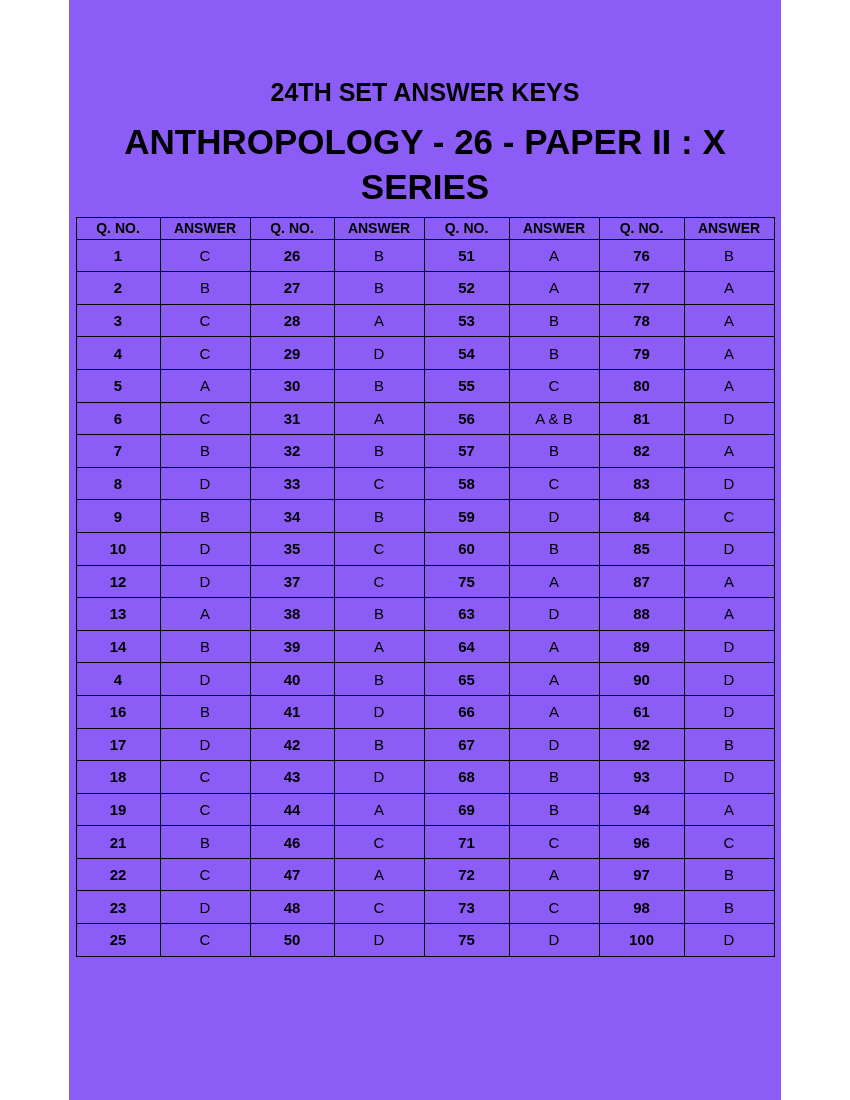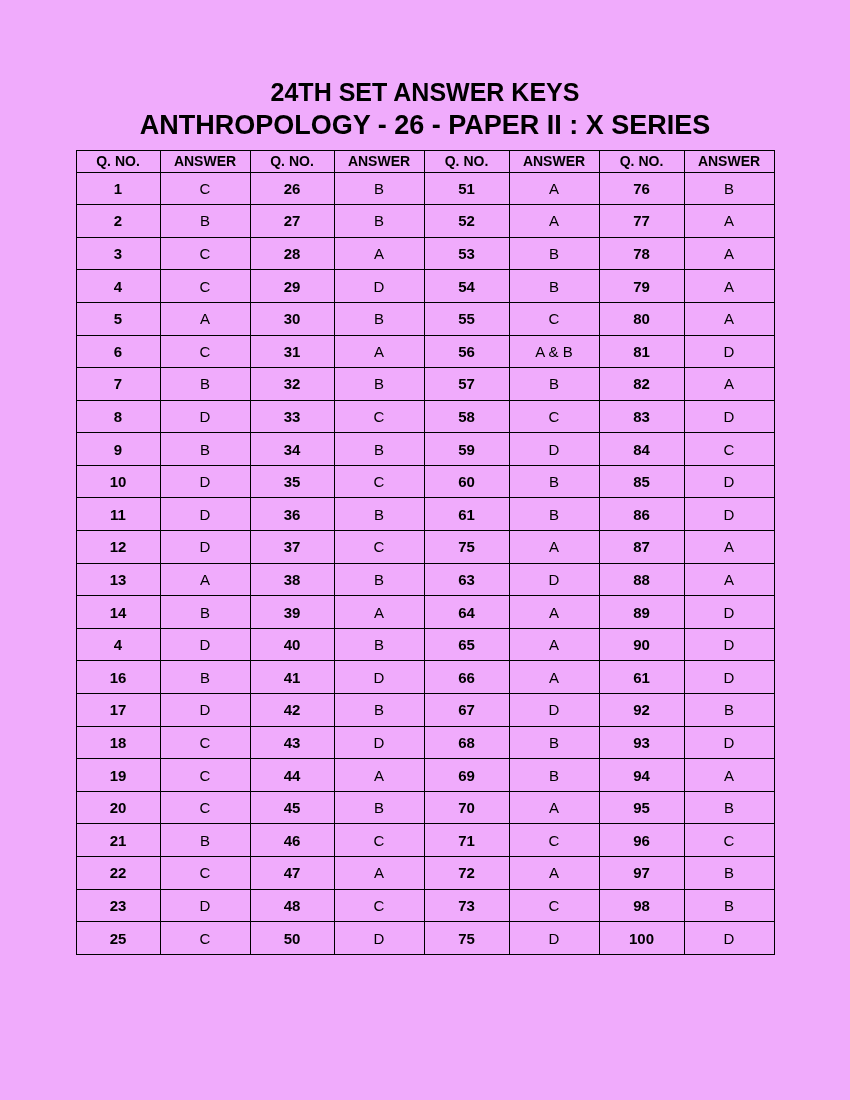--- a/index.html
+++ b/index.html
@@ -4,35 +4,35 @@
 <style>
   html, body {
     margin: 0;
     padding: 0;
     background: #ffffff;
     color: #000000;
     font-family: "Liberation Sans", sans-serif;
   }
   .page {
     position: relative;
-    width: 850px;
+    width: 712px;
     height: 1100px;
     margin: 0 auto;
-    background: #f0abfc;
+    background: #8b5cf6;
     box-sizing: border-box;
     padding-top: 76px;
   }
   .title {
     margin: 0;
     text-align: center;
     font-weight: bold;
     line-height: 1.28;
   }
   .title-line1 { font-size: 25px; }
-  .title-line2 { font-size: 27px; }
+  .title-line2 { font-size: 35px; margin-top: 12px; }
   table.answer-table {
     border-collapse: collapse;
     table-layout: fixed;
     margin: 7px auto 0 auto;
     width: 698px;
   }
   table.answer-table th,
   table.answer-table td {
     border: 1px solid #000000;
     text-align: center;
@@ -179,77 +179,67 @@
           <td class="qno">10</td>
           <td class="ans">D</td>
           <td class="qno">35</td>
           <td class="ans">C</td>
           <td class="qno">60</td>
           <td class="ans">B</td>
           <td class="qno">85</td>
           <td class="ans">D</td>
         </tr>
         <tr>
-          <td class="qno">11</td>
-          <td class="ans">D</td>
-          <td class="qno">36</td>
-          <td class="ans">B</td>
+          <td class="qno">12</td>
+          <td class="ans">D</td>
+          <td class="qno">37</td>
+          <td class="ans">C</td>
+          <td class="qno">75</td>
+          <td class="ans">A</td>
+          <td class="qno">87</td>
+          <td class="ans">A</td>
+        </tr>
+        <tr>
+          <td class="qno">13</td>
+          <td class="ans">A</td>
+          <td class="qno">38</td>
+          <td class="ans">B</td>
+          <td class="qno">63</td>
+          <td class="ans">D</td>
+          <td class="qno">88</td>
+          <td class="ans">A</td>
+        </tr>
+        <tr>
+          <td class="qno">14</td>
+          <td class="ans">B</td>
+          <td class="qno">39</td>
+          <td class="ans">A</td>
+          <td class="qno">64</td>
+          <td class="ans">A</td>
+          <td class="qno">89</td>
+          <td class="ans">D</td>
+        </tr>
+        <tr>
+          <td class="qno">4</td>
+          <td class="ans">D</td>
+          <td class="qno">40</td>
+          <td class="ans">B</td>
+          <td class="qno">65</td>
+          <td class="ans">A</td>
+          <td class="qno">90</td>
+          <td class="ans">D</td>
+        </tr>
+        <tr>
+          <td class="qno">16</td>
+          <td class="ans">B</td>
+          <td class="qno">41</td>
+          <td class="ans">D</td>
+          <td class="qno">66</td>
+          <td class="ans">A</td>
           <td class="qno">61</td>
-          <td class="ans">B</td>
-          <td class="qno">86</td>
-          <td class="ans">D</td>
-        </tr>
-        <tr>
-          <td class="qno">12</td>
-          <td class="ans">D</td>
-          <td class="qno">37</td>
-          <td class="ans">C</td>
-          <td class="qno">75</td>
-          <td class="ans">A</td>
-          <td class="qno">87</td>
-          <td class="ans">A</td>
-        </tr>
-        <tr>
-          <td class="qno">13</td>
-          <td class="ans">A</td>
-          <td class="qno">38</td>
-          <td class="ans">B</td>
-          <td class="qno">63</td>
-          <td class="ans">D</td>
-          <td class="qno">88</td>
-          <td class="ans">A</td>
-        </tr>
-        <tr>
-          <td class="qno">14</td>
-          <td class="ans">B</td>
-          <td class="qno">39</td>
-          <td class="ans">A</td>
-          <td class="qno">64</td>
-          <td class="ans">A</td>
-          <td class="qno">89</td>
-          <td class="ans">D</td>
-        </tr>
-        <tr>
-          <td class="qno">4</td>
-          <td class="ans">D</td>
-          <td class="qno">40</td>
-          <td class="ans">B</td>
-          <td class="qno">65</td>
-          <td class="ans">A</td>
-          <td class="qno">90</td>
-          <td class="ans">D</td>
-        </tr>
-        <tr>
-          <td class="qno">16</td>
-          <td class="ans">B</td>
-          <td class="qno">41</td>
-          <td class="ans">D</td>
-          <td class="qno">66</td>
-          <td class="ans">A</td>
-          <td class="qno">61</td>
           <td class="ans">D</td>
         </tr>
         <tr>
           <td class="qno">17</td>
           <td class="ans">D</td>
           <td class="qno">42</td>
           <td class="ans">B</td>
           <td class="qno">67</td>
           <td class="ans">D</td>
           <td class="qno">92</td>
@@ -267,30 +257,20 @@
         </tr>
         <tr>
           <td class="qno">19</td>
           <td class="ans">C</td>
           <td class="qno">44</td>
           <td class="ans">A</td>
           <td class="qno">69</td>
           <td class="ans">B</td>
           <td class="qno">94</td>
           <td class="ans">A</td>
-        </tr>
-        <tr>
-          <td class="qno">20</td>
-          <td class="ans">C</td>
-          <td class="qno">45</td>
-          <td class="ans">B</td>
-          <td class="qno">70</td>
-          <td class="ans">A</td>
-          <td class="qno">95</td>
-          <td class="ans">B</td>
         </tr>
         <tr>
           <td class="qno">21</td>
           <td class="ans">B</td>
           <td class="qno">46</td>
           <td class="ans">C</td>
           <td class="qno">71</td>
           <td class="ans">C</td>
           <td class="qno">96</td>
           <td class="ans">C</td>

